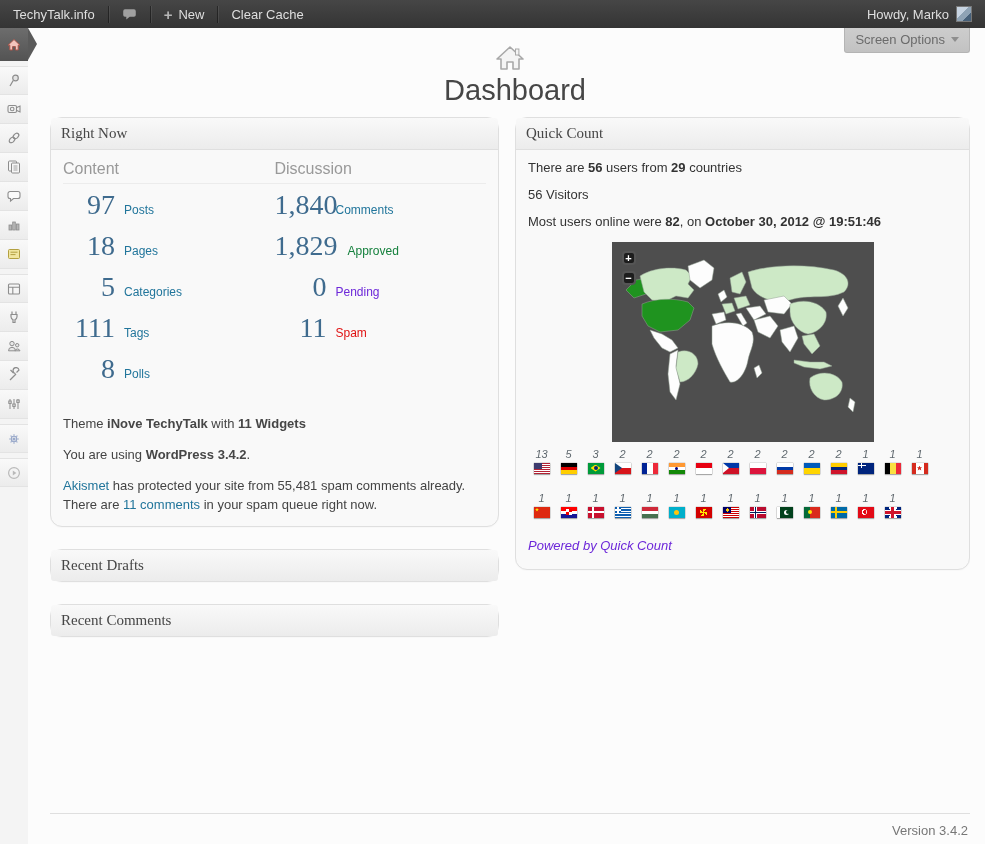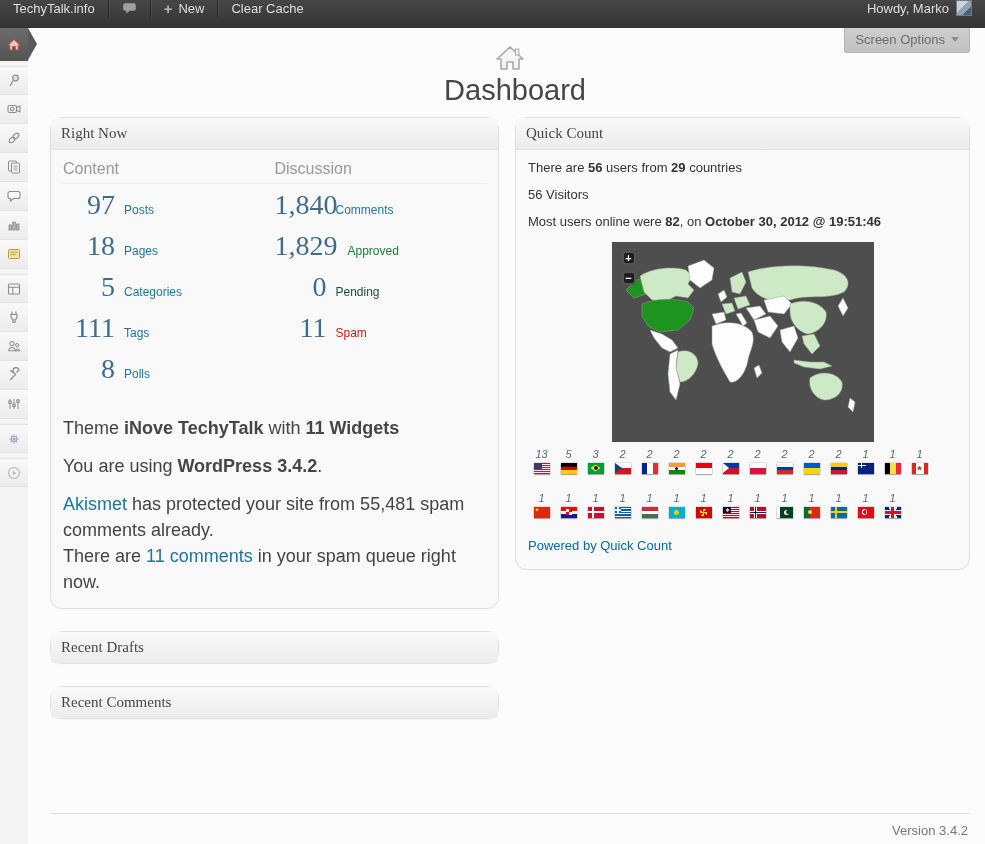--- a/index.html
+++ b/index.html
@@ -5,21 +5,21 @@
   * { box-sizing: border-box; margin: 0; padding: 0; }
   html,body { width:985px; height:844px; }
   body {
     font-family:"Liberation Sans", sans-serif;
     background:#fcfcfc; color:#333; overflow:hidden; position:relative;
   }
   
   .adminbar {
     position:absolute; top:0; left:0; right:0; height:28px;
     background:linear-gradient(#464646,#343434);
-    display:flex; justify-content:space-between; align-items:flex-start;
+    display:flex; justify-content:space-between; align-items:center;
     z-index:50; font-size:13px; color:#cfcfcf;
   }
   .ab-left, .ab-right { display:flex; align-items:stretch; }
   .ab-item {
     display:flex; align-items:center; padding:0 13px; color:#dfdfdf;
     text-decoration:none; cursor:pointer; white-space:nowrap;
   }
   .ab-sep { width:1px; background:rgba(0,0,0,.4); box-shadow:1px 0 0 rgba(255,255,255,.08); }
   .ab-plus::before { content:"+"; font-weight:bold; font-size:15px; color:#b6b6b6; margin-right:6px; }
   .ab-bubble svg { width:15px; height:15px; display:block; }
@@ -76,22 +76,22 @@
   
   .rn-tables { display:flex; }
   .rn-col { width:50%; }
   .rn-head { font-size:16px; color:#999; padding:10px 0 5px; border-bottom:1px solid #ececec; }
   .rn-row { display:flex; align-items:baseline; padding:5px 0 4px; }
   .rn-num {
     width:52px; text-align:right; margin-right:9px;
     font-family:"Liberation Serif", serif; font-size:28px; color:#3f6b8e;
   }
   .rn-label { font-size:12px; color:#21759b; text-decoration:none; cursor:pointer; }
-  .state-approved { color:#15803d;margin-left:12px; } .state-pending { color:#14532d; } .state-spam { color:#e01313; }
-  .versions { margin-top:26px; font-size:18px; color:#444; }
+  .state-approved { color:#15803d;margin-left:12px; } .state-pending { color:#6d28d9; } .state-spam { color:#e01313; }
+  .versions { margin-top:26px; font-size:13px; color:#444; }
   .versions p { margin:12px 0 0; line-height:1.45; }
   .versions a { color:#21759b; text-decoration:none; cursor:pointer; }
   .versions a.b { font-weight:bold; }
   .versions .b { font-weight:bold; color:#464646; }
   
   .qc-line { margin:9px 0 0; line-height:1.4; color:#333; }
   .qc-line .b { font-weight:bold; }
   .map-wrap { width:262px; height:200px; margin:10px auto 6px; position:relative; }
   .map-wrap svg { display:block; }
   .zbtn {
@@ -175,21 +175,21 @@
   .flag-tr::after { width:6px; height:6px; border-radius:50%; left:3px; top:2.5px;
     background:radial-gradient(circle at 63% 50%,#e30a17 0 1.7px,#fff 1.8px 2.9px,#e30a17 3px); }
   .flag-gb { background-color:#00247d; background-image:
     linear-gradient(90deg,transparent 0 6.5px,#cf142b 6.5px 9.5px,transparent 9.5px),
     linear-gradient(180deg,transparent 0 4px,#cf142b 4px 7px,transparent 7px),
     linear-gradient(90deg,transparent 0 5px,#fff 5px 11px,transparent 11px),
     linear-gradient(180deg,transparent 0 3px,#fff 3px 8px,transparent 8px),
     linear-gradient(57deg,transparent 0 45%,#fff 45% 55%,transparent 55%),
     linear-gradient(-57deg,transparent 0 45%,#fff 45% 55%,transparent 55%); }
   .powered { margin:16px 0 4px; }
-  .powered a { color:#0369a1; font-size:13px; text-decoration:none; cursor:pointer; }
+  .powered a { font-style:italic; color:#6d28d9; font-size:13px; text-decoration:none; cursor:pointer; }
   
   .footer {
     position:absolute; left:22px; right:15px; bottom:6px;
     border-top:1px solid #dfdfdf; padding:9px 2px 0; text-align:right;
     font-size:13px; color:#777;
   }
 </style>
 </head>
 <body>
 

